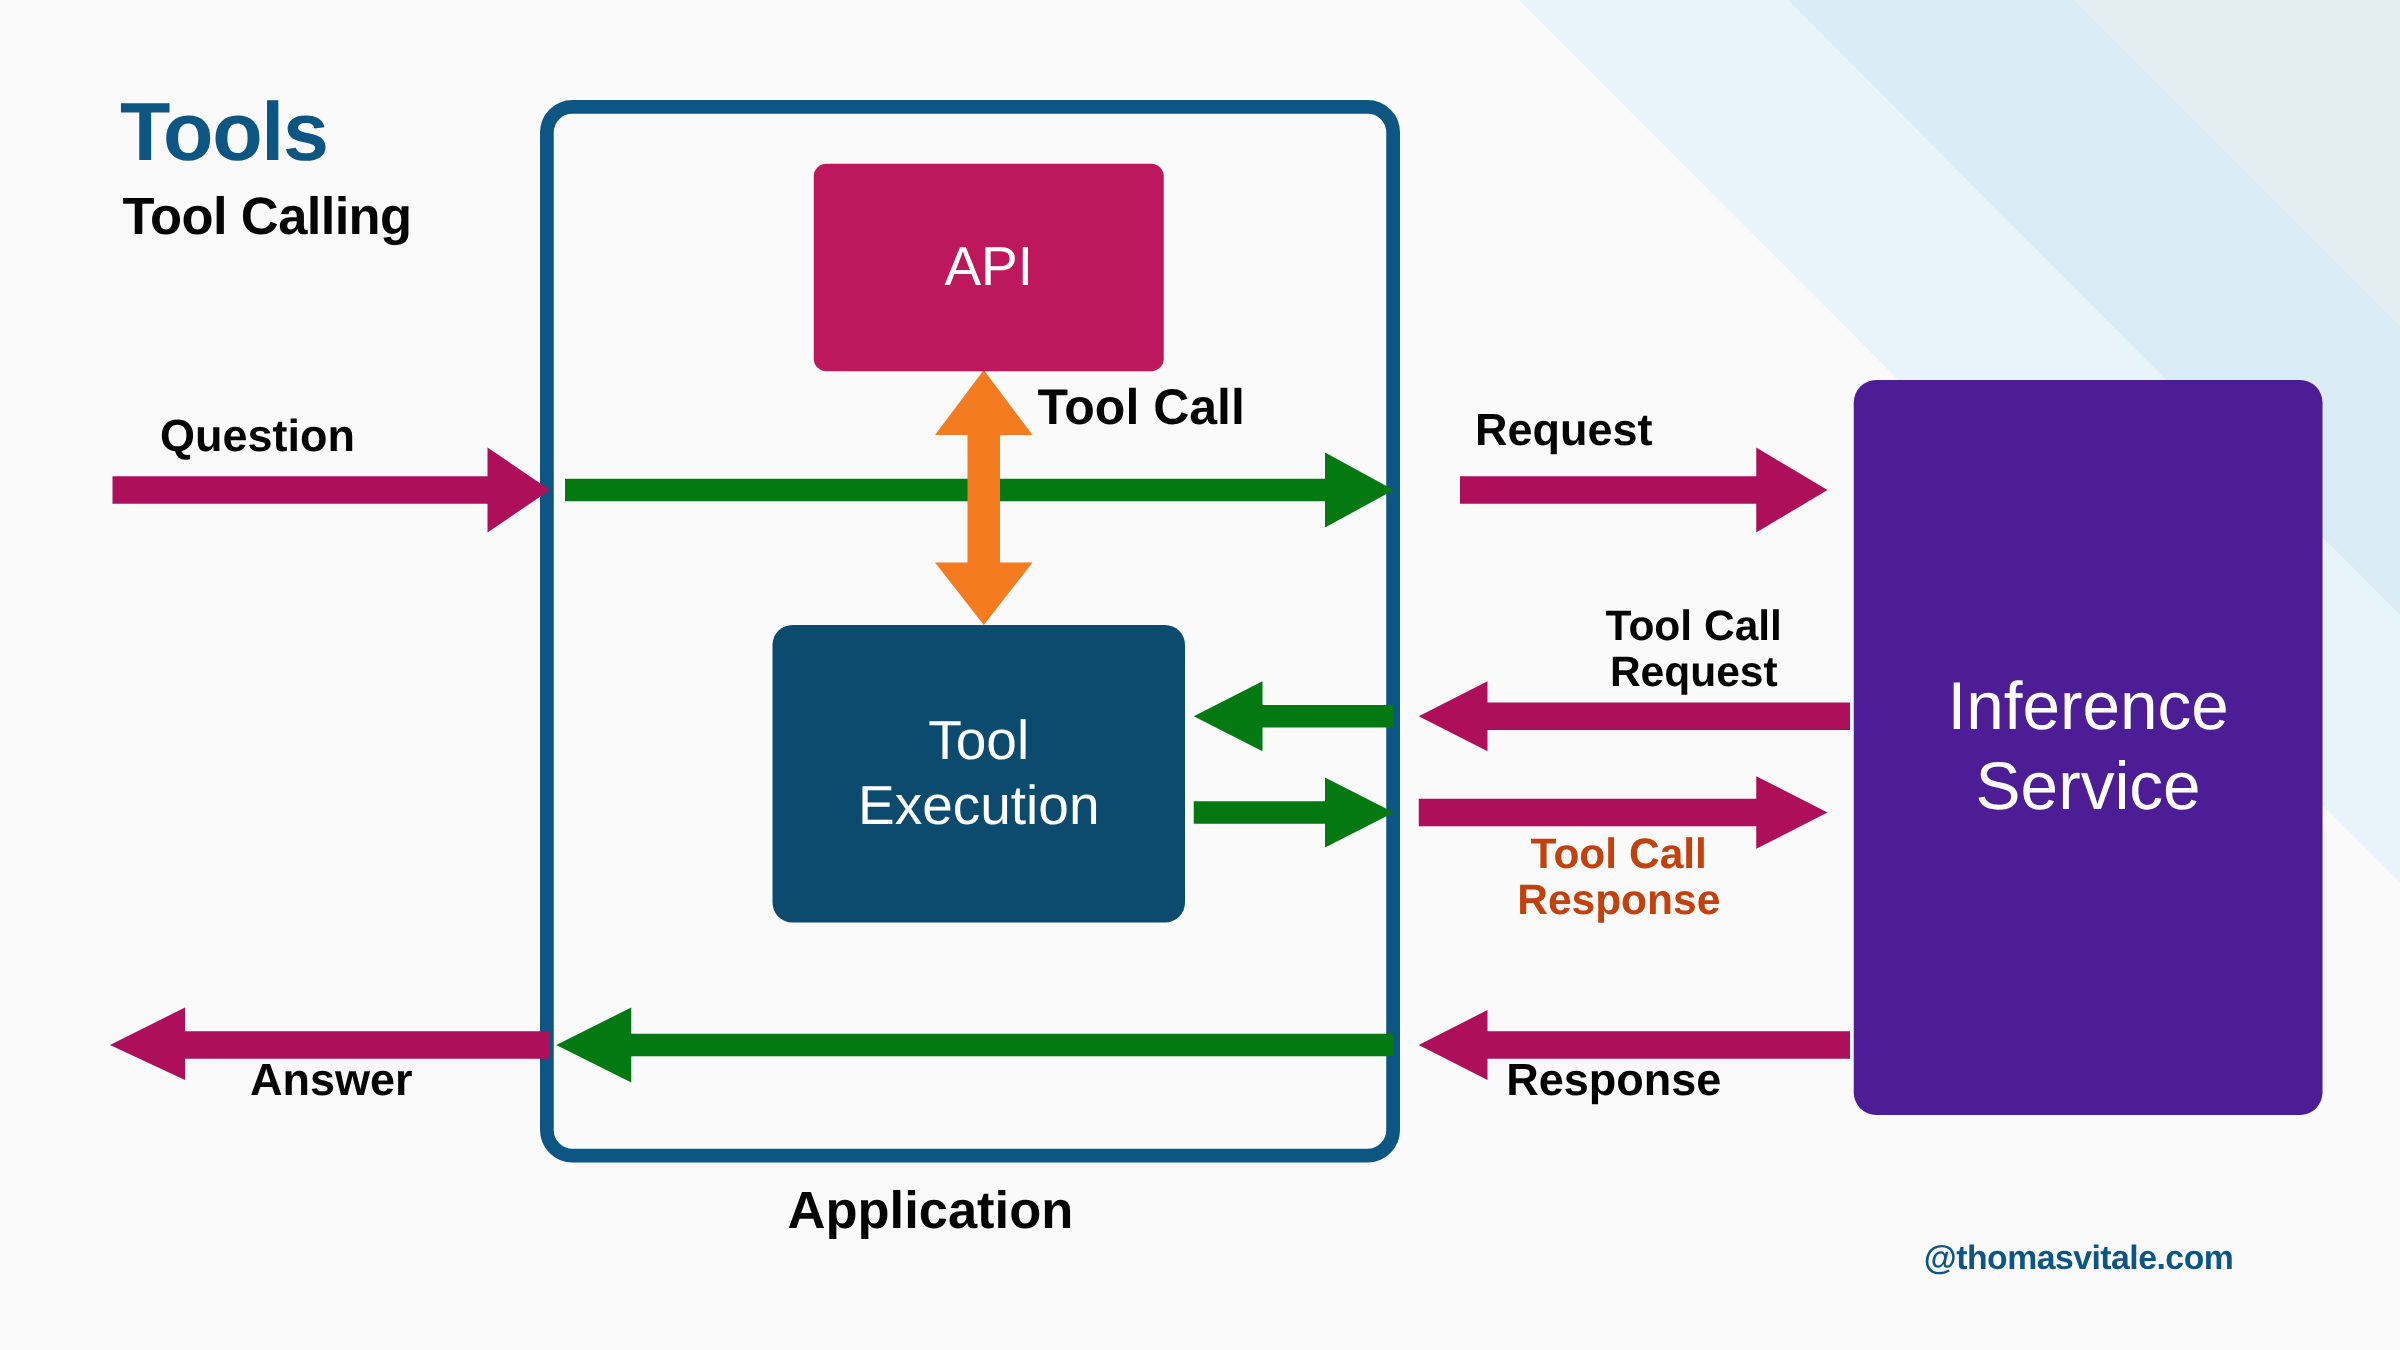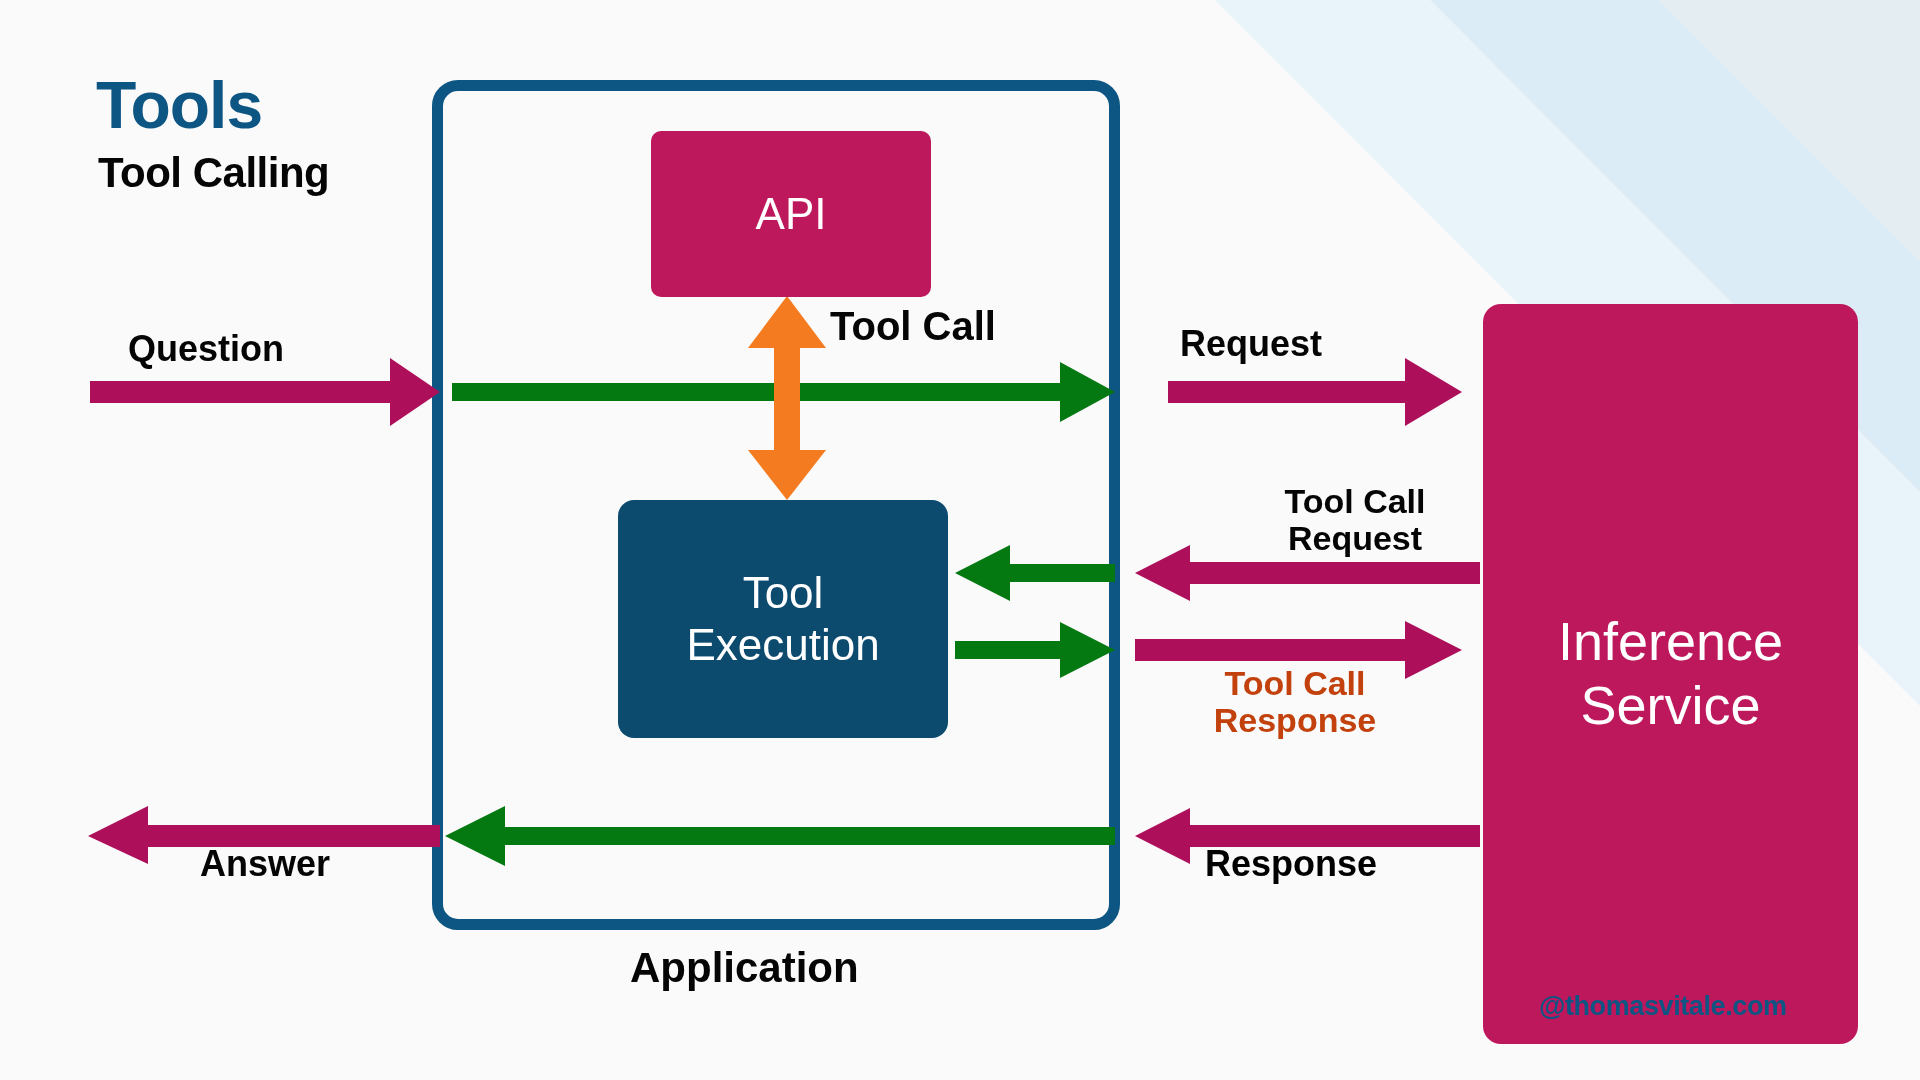--- a/index.html
+++ b/index.html
@@ -114,22 +114,22 @@
   #node-tool-execution {
     left: 618px; top: 500px;
     width: 330px; height: 238px;
     background: #0c4a6e;
     border-radius: 16px;
     font-size: 44px;
     line-height: 1.18;
   }
   #node-inference-service {
     left: 1483px; top: 304px;
-    width: 375px; height: 740px;
-    background: #be185d;
+    width: 375px; height: 588px;
+    background: #4c1d95;
     border-radius: 18px;
     font-size: 54px;
     line-height: 1.18;
   }
   #node-application-frame {
     position: absolute;
     left: 432px; top: 80px;
     width: 688px; height: 850px;
     border: 11px solid #0d5583;
     border-radius: 26px;

